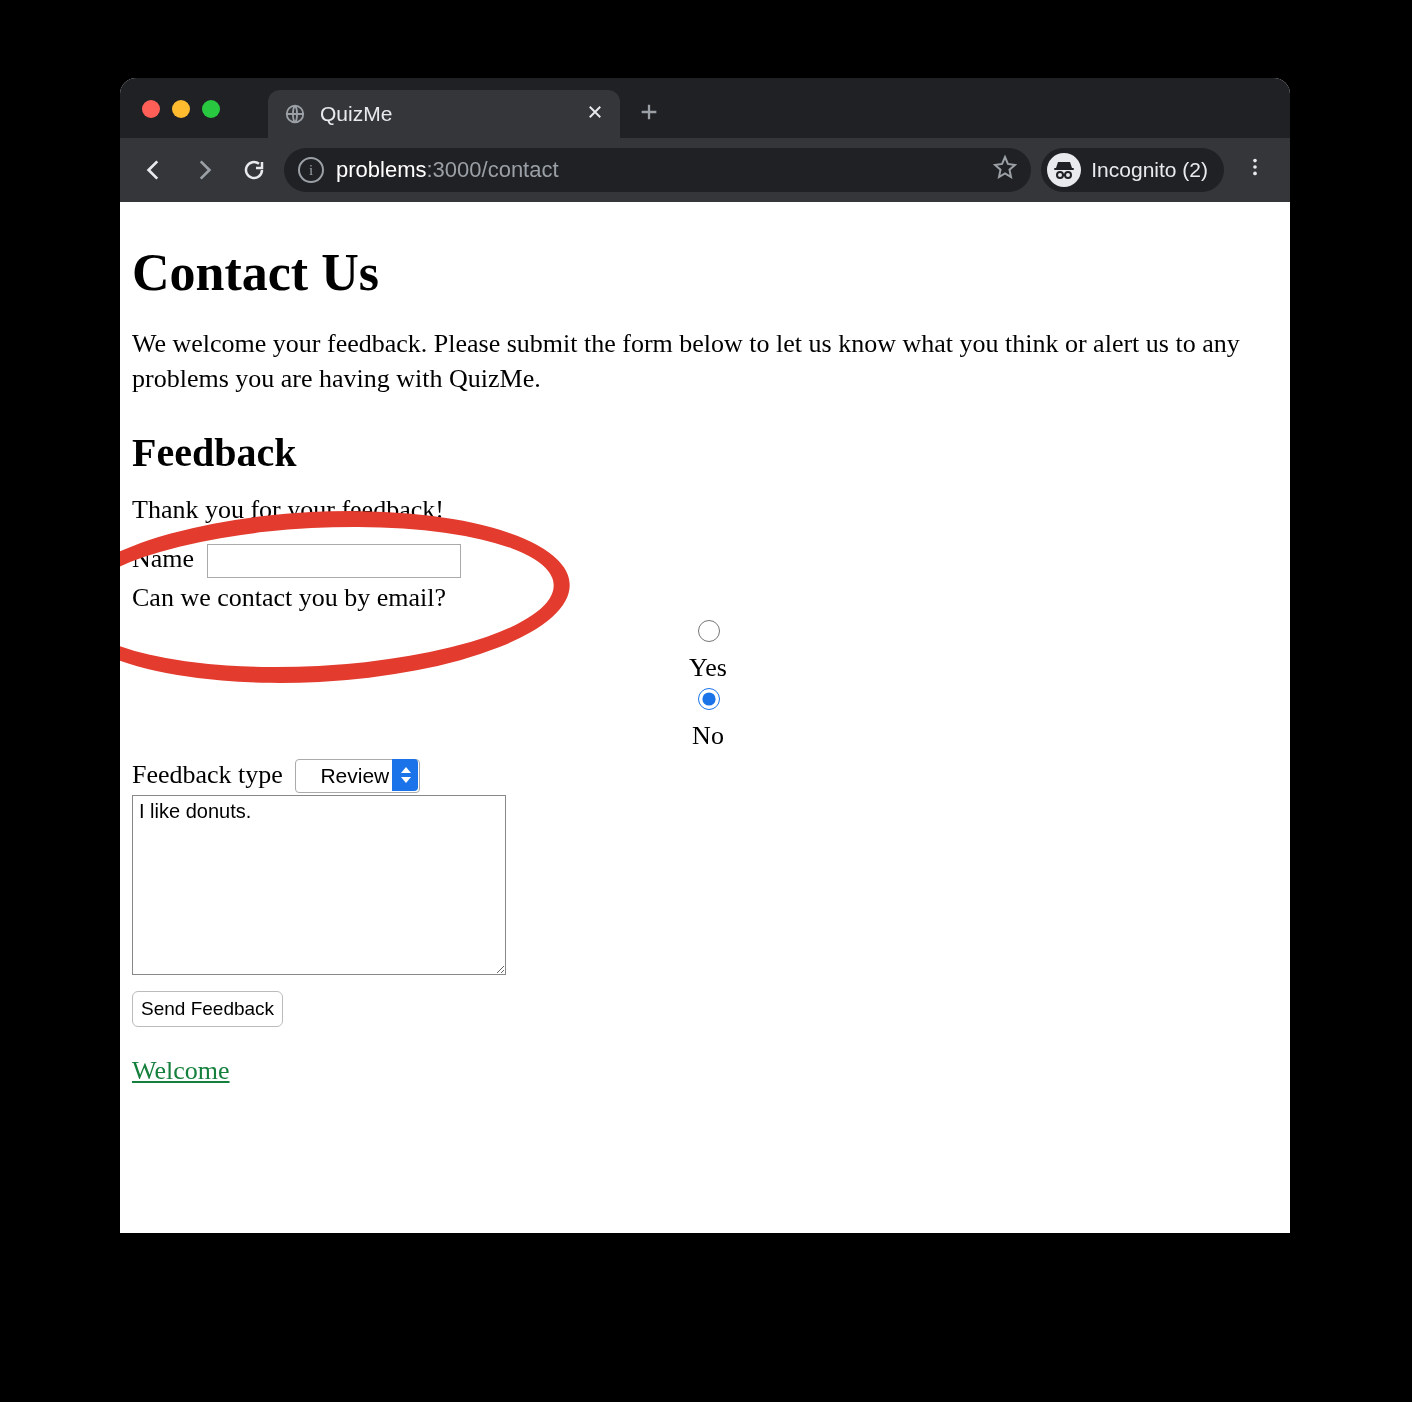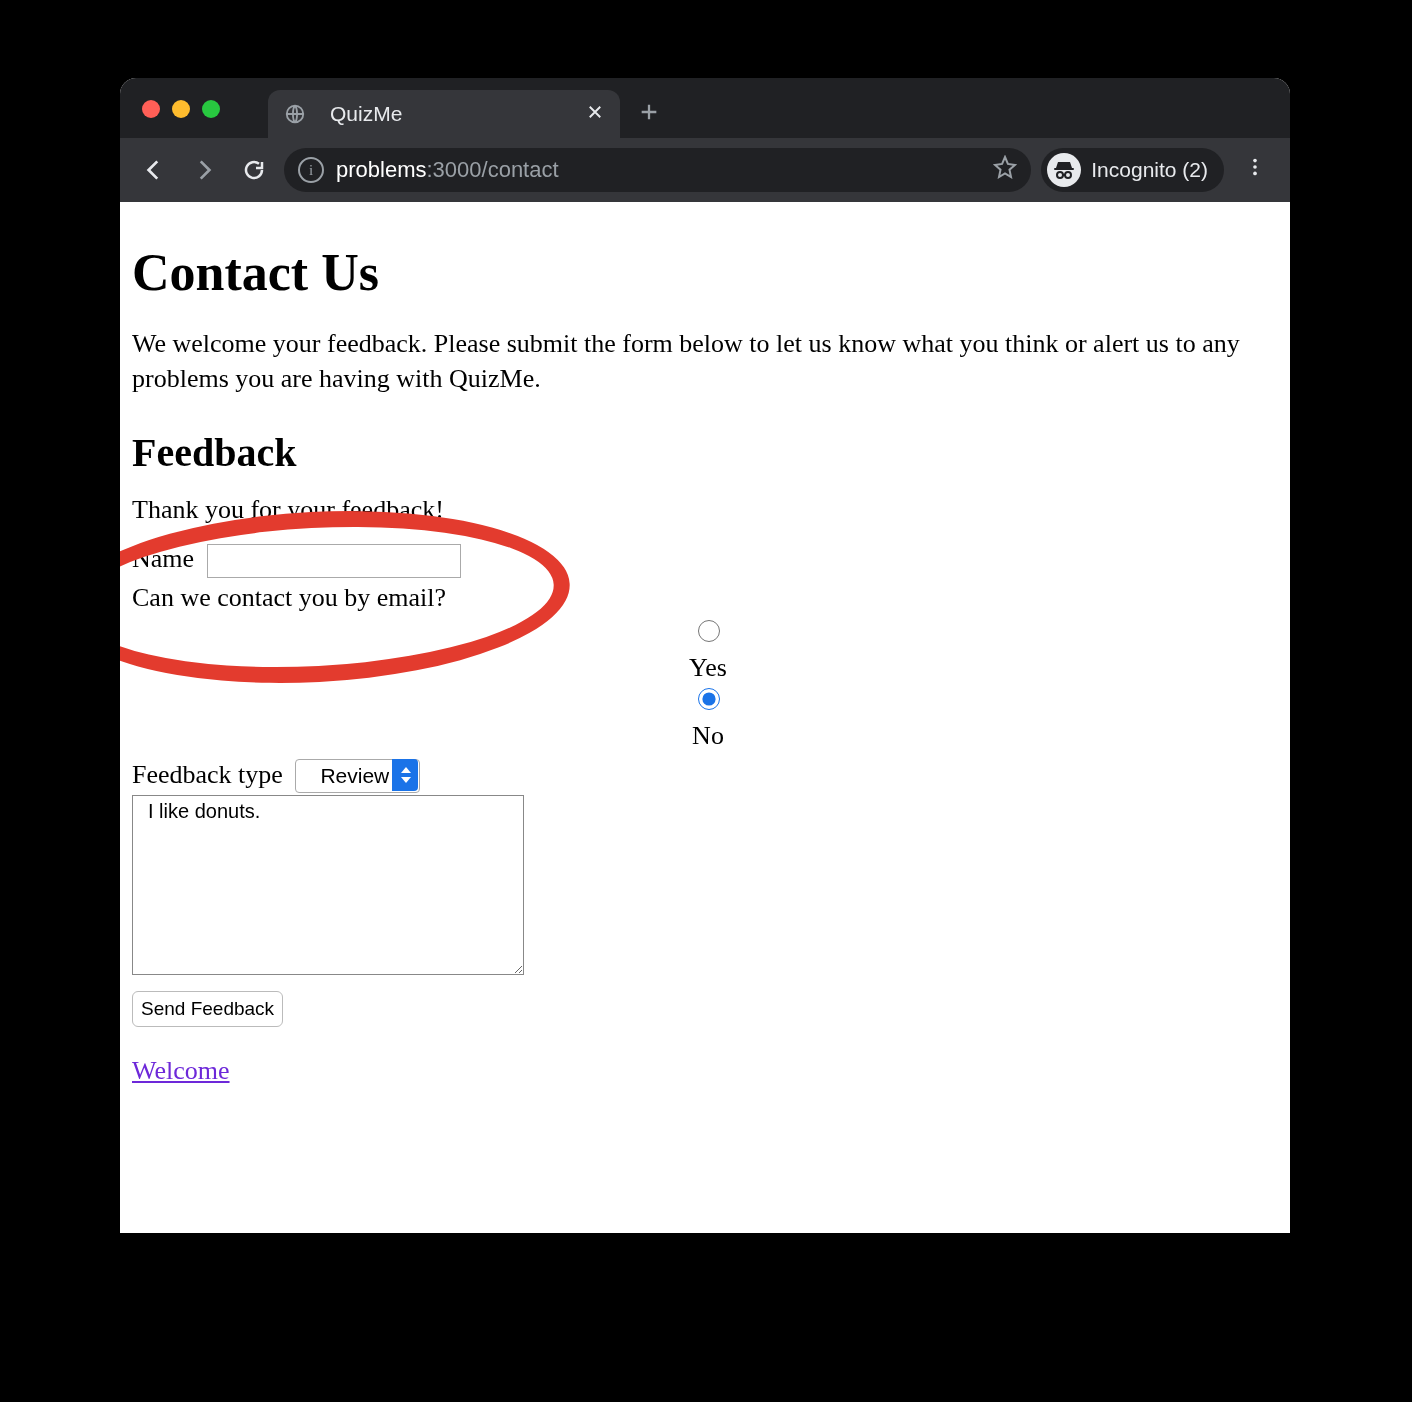--- a/index.html
+++ b/index.html
@@ -45,21 +45,21 @@
   .tab{
     margin-left:130px;
     height:48px;
     background:#35363a;
     border-radius:12px 12px 0 0;
     display:flex;
     align-items:center;
     padding:0 16px;
     color:#e8eaed;
     font-size:21px;
-    gap:24px;
+    gap:14px;
     min-width:320px;
   }
   .tab .globe{
     width:22px;height:22px;
   }
   .tab .close{
     margin-left:auto;
   }
   .newtab{
     color:#9aa0a6;
@@ -203,34 +203,34 @@
     transform:translateY(-8px);
     pointer-events:none;
   }
   textarea.msg{
     display:block;
     font-family:Arial,Helvetica,sans-serif;
     font-size:20px;
     border:1px solid #888;
     width:360px;
     height:170px;
-    padding:4px 15px;
+    padding:4px 6px;
     resize:both;
   }
   .submit{
     margin-top:16px;
     font-family:Arial,Helvetica,sans-serif;
     font-size:19px;
     background:#fff;
     border:1px solid #bbb;
     border-radius:6px;
     padding:6px 8px;
   }
   a.link{
-    color:#6d28d9;
+    color:#15803d;
     text-decoration:underline;
   }
   
   .anno{
     position:absolute;
     left:-60px;
     top:310px;
     width:510px;
     height:170px;
     border:16px solid #E33B2E;

